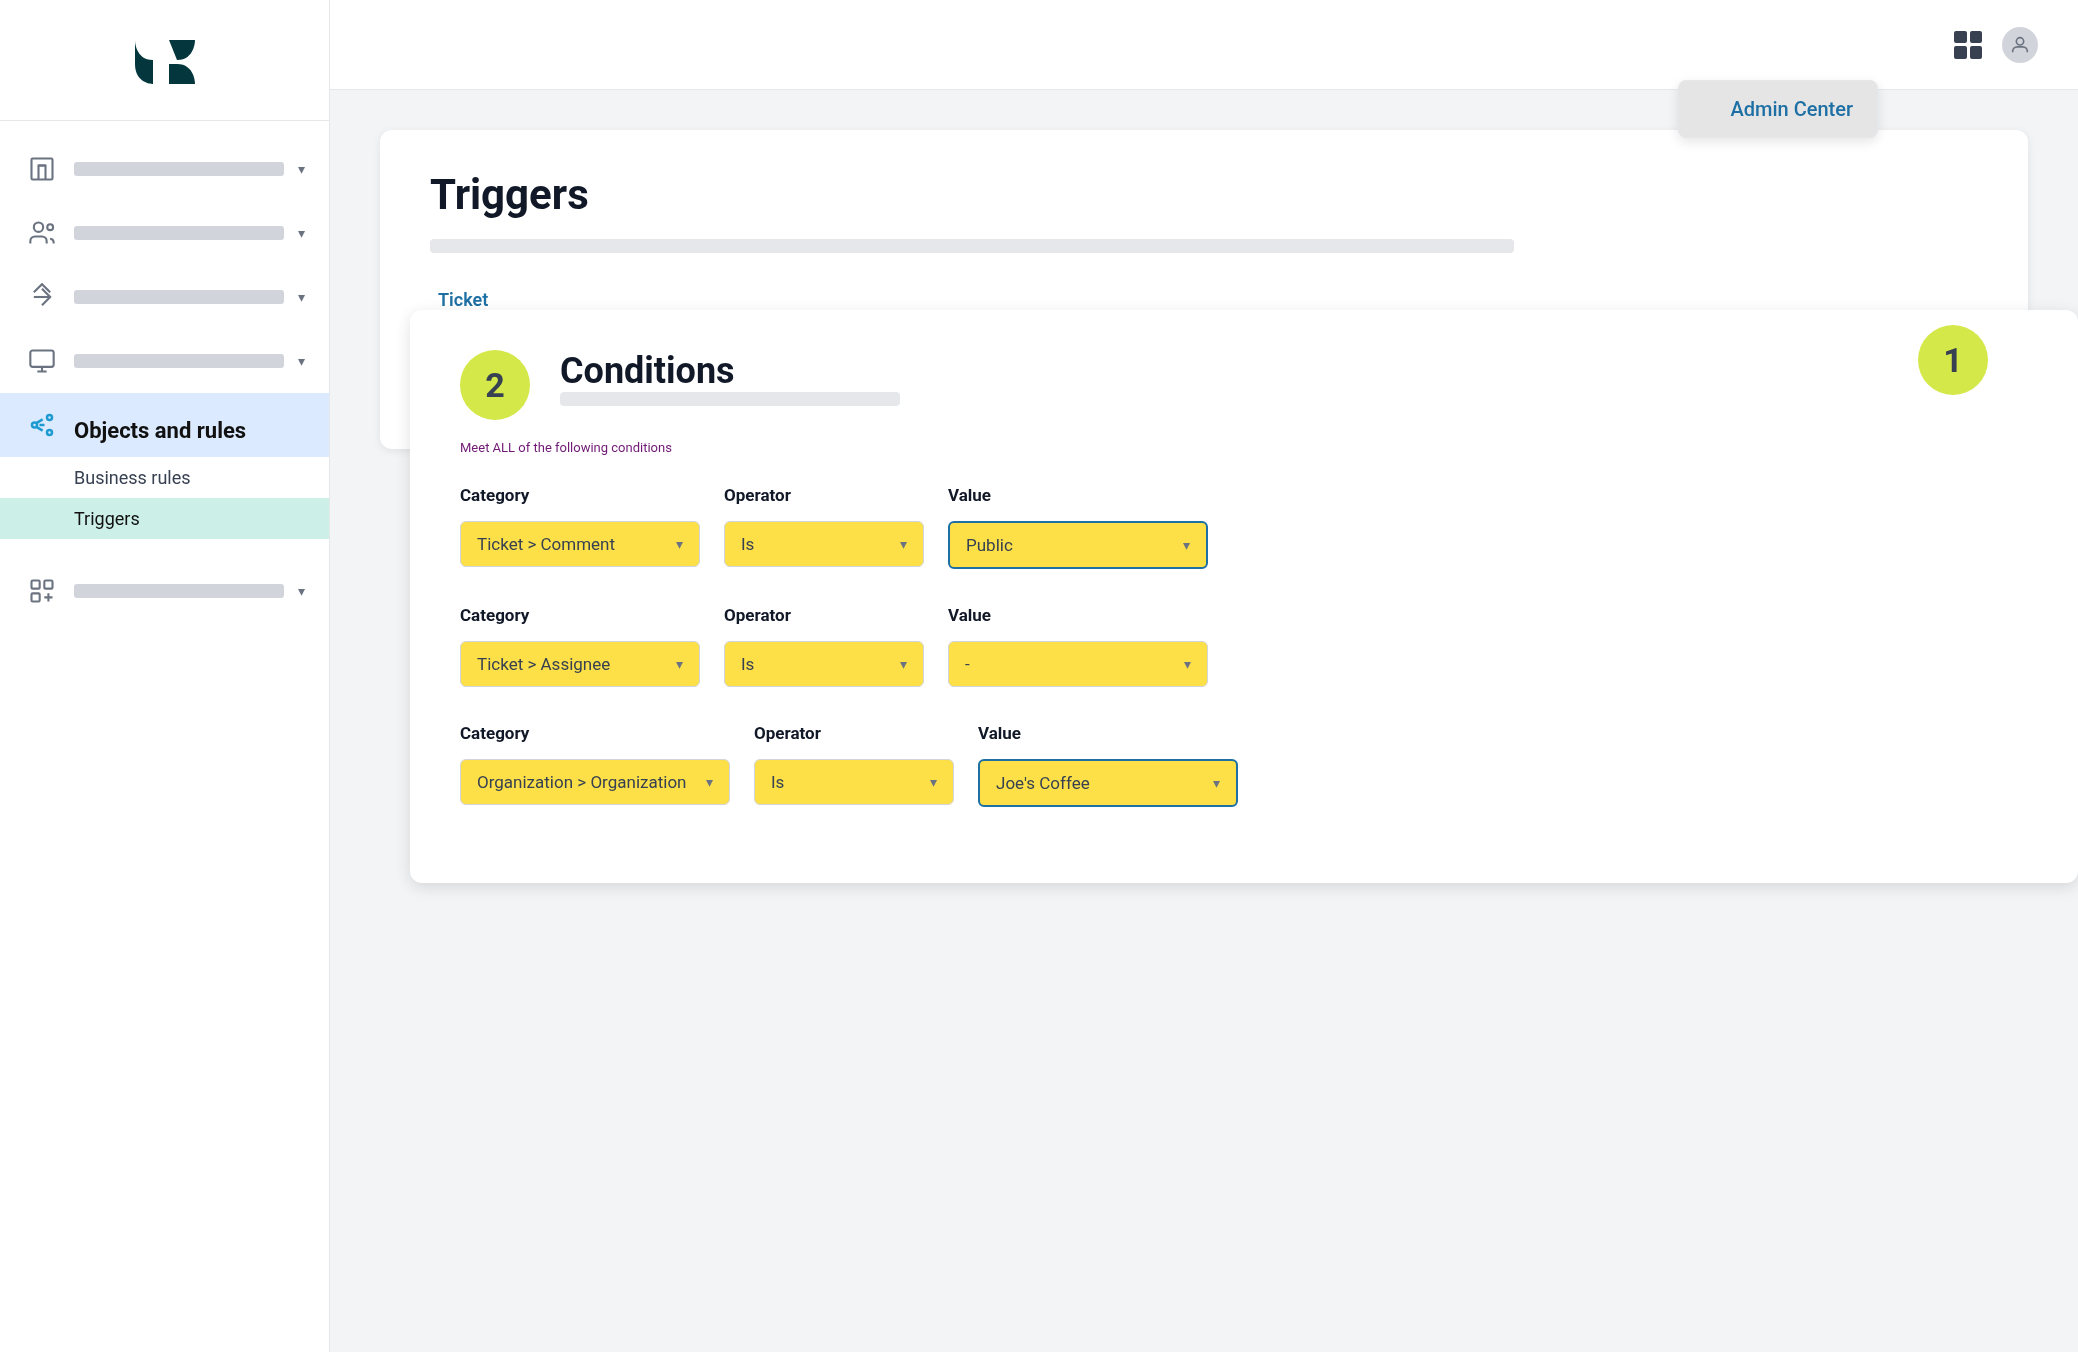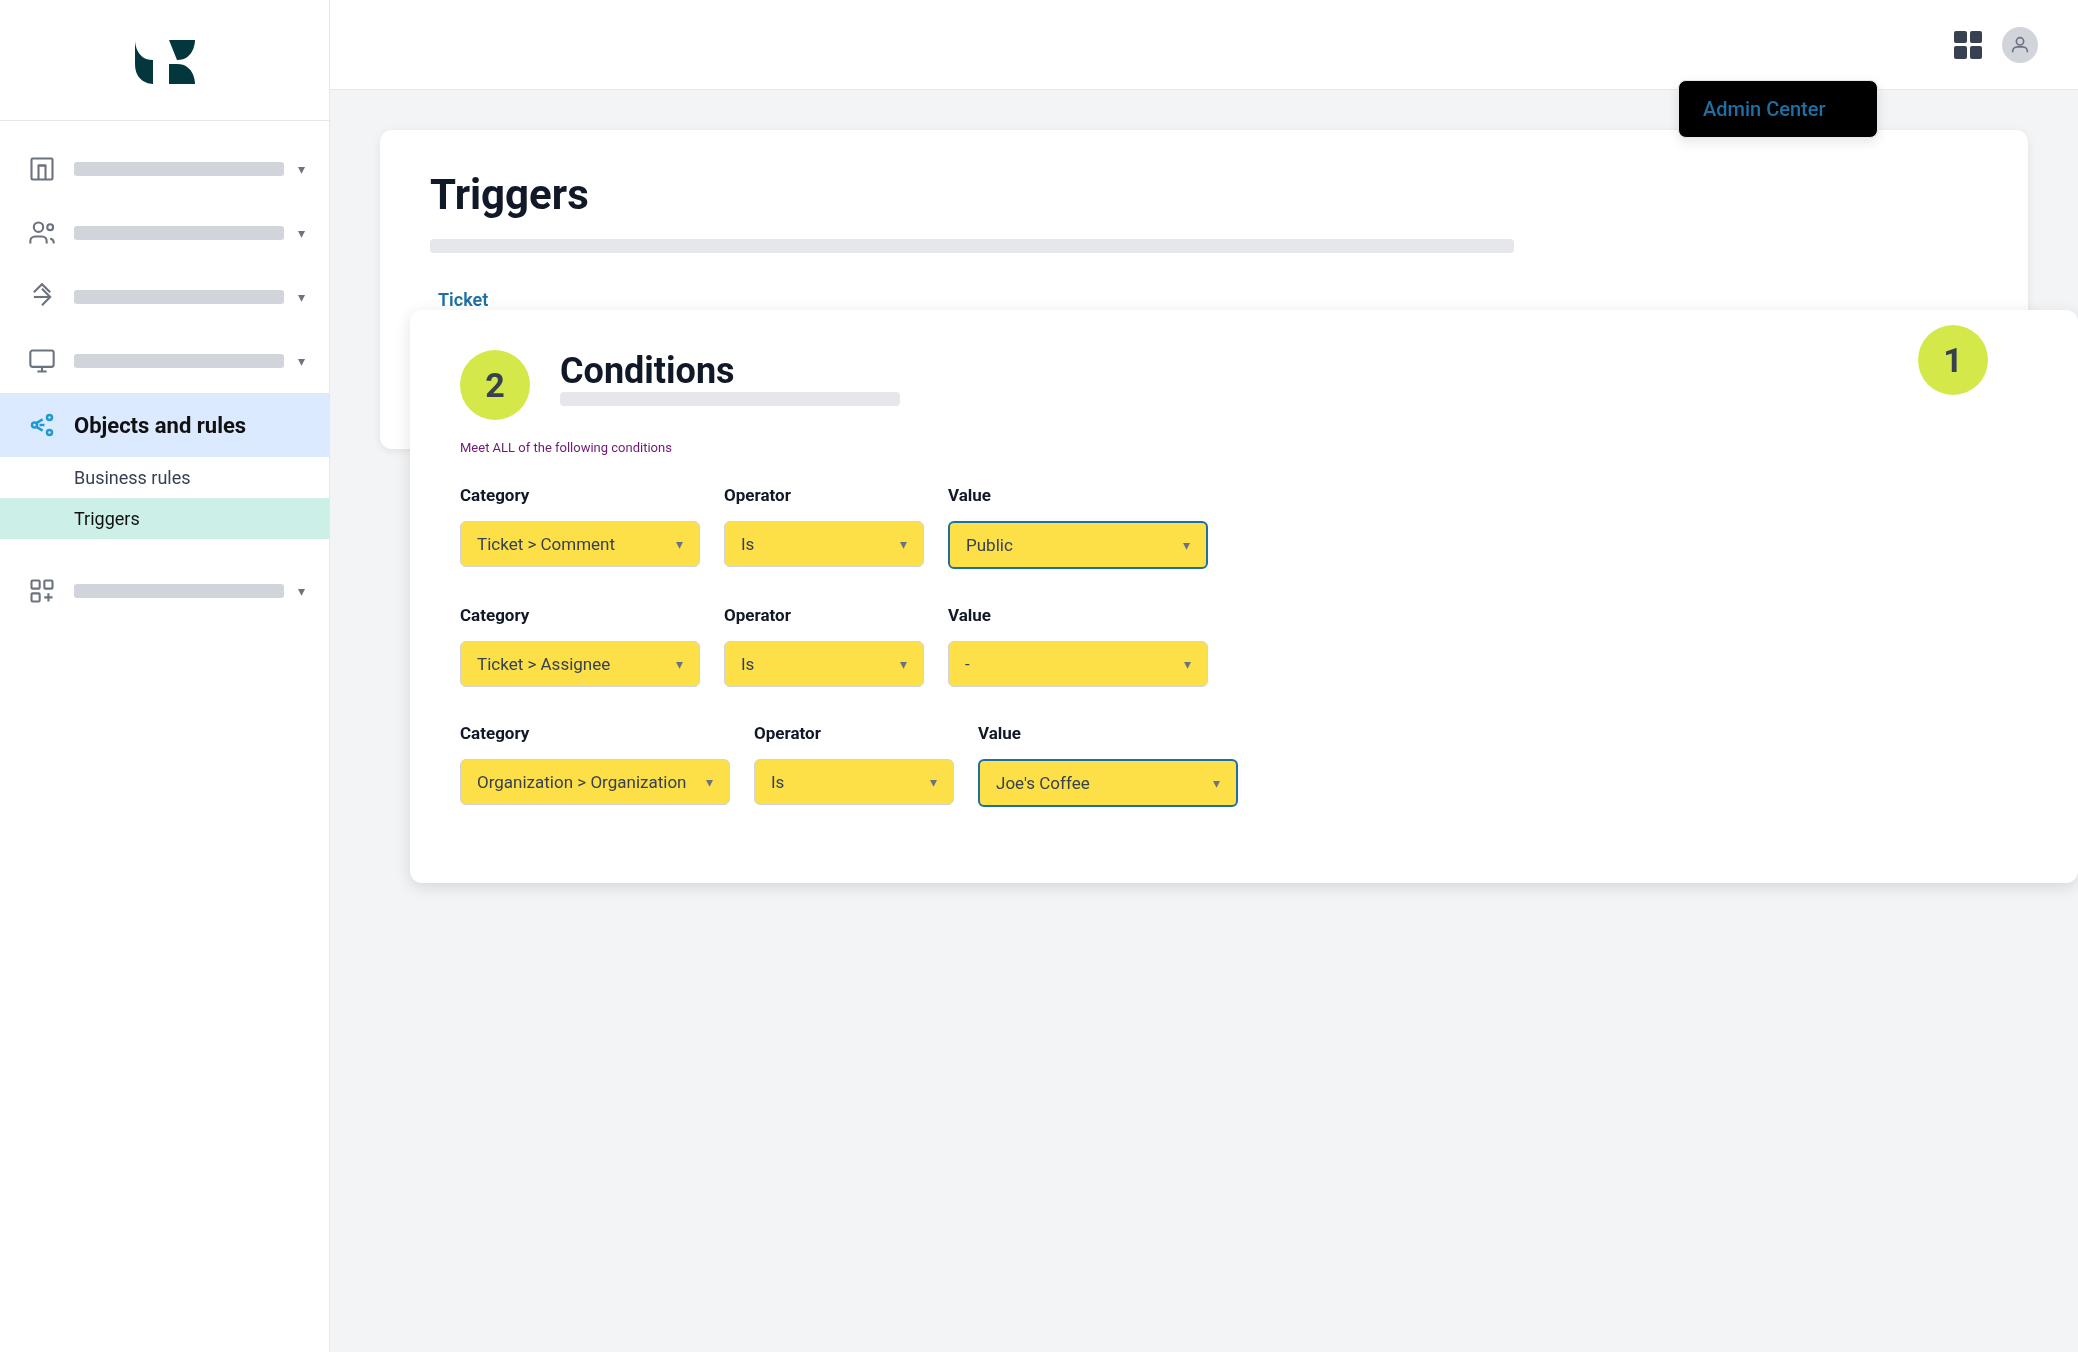--- a/index.html
+++ b/index.html
@@ -128,27 +128,28 @@
       justify-content: center;
       cursor: pointer;
       position: relative;
     }
 
     
     .admin-dropdown {
       position: absolute;
       top: 80px;
       right: 200px;
-      background: #000000;
+      background: #e5e5e5;
       border: 1px solid #e5e7eb;
       border-radius: 8px;
       padding: 16px 24px;
       z-index: 100;
       min-width: 200px;
       box-shadow: 0 4px 12px rgba(0,0,0,0.1);
+      text-align: right;
     }
 
     .admin-dropdown a {
       color: #1d6fa4;
       font-size: 20px;
       text-decoration: none;
       font-weight: 500;
     }
 
     
@@ -452,21 +453,21 @@
       <div class="nav-icon">
         <svg width="28" height="28" viewBox="0 0 24 24" fill="none" stroke="currentColor" stroke-width="1.8">
           <rect x="2" y="3" width="20" height="14" rx="2"></rect>
           <path d="M8 21h8M12 17v4"></path>
         </svg>
       </div>
       <div class="nav-label-bar"></div>
       <span class="nav-chevron">▾</span>
     </div>
 
-    <div class="nav-item" style="background: #dbeafe; padding: 14px 24px;">
+    <div class="nav-item" style="background: #dbeafe; padding: 14px 24px; align-items: flex-end;">
       <div class="nav-icon" style="color: #1d9bd1;">
         <svg width="30" height="30" viewBox="0 0 24 24" fill="none" stroke="#1d9bd1" stroke-width="2">
           <path d="M4 12a2 2 0 1 0 4 0 2 2 0 0 0-4 0"></path>
           <path d="M16 6a2 2 0 1 0 4 0 2 2 0 0 0-4 0"></path>
           <path d="M16 18a2 2 0 1 0 4 0 2 2 0 0 0-4 0"></path>
           <path d="M7.5 10.5l5-3"></path>
           <path d="M7.5 13.5l5 3"></path>
           <path d="M10 12h4"></path>
         </svg>
       </div>

